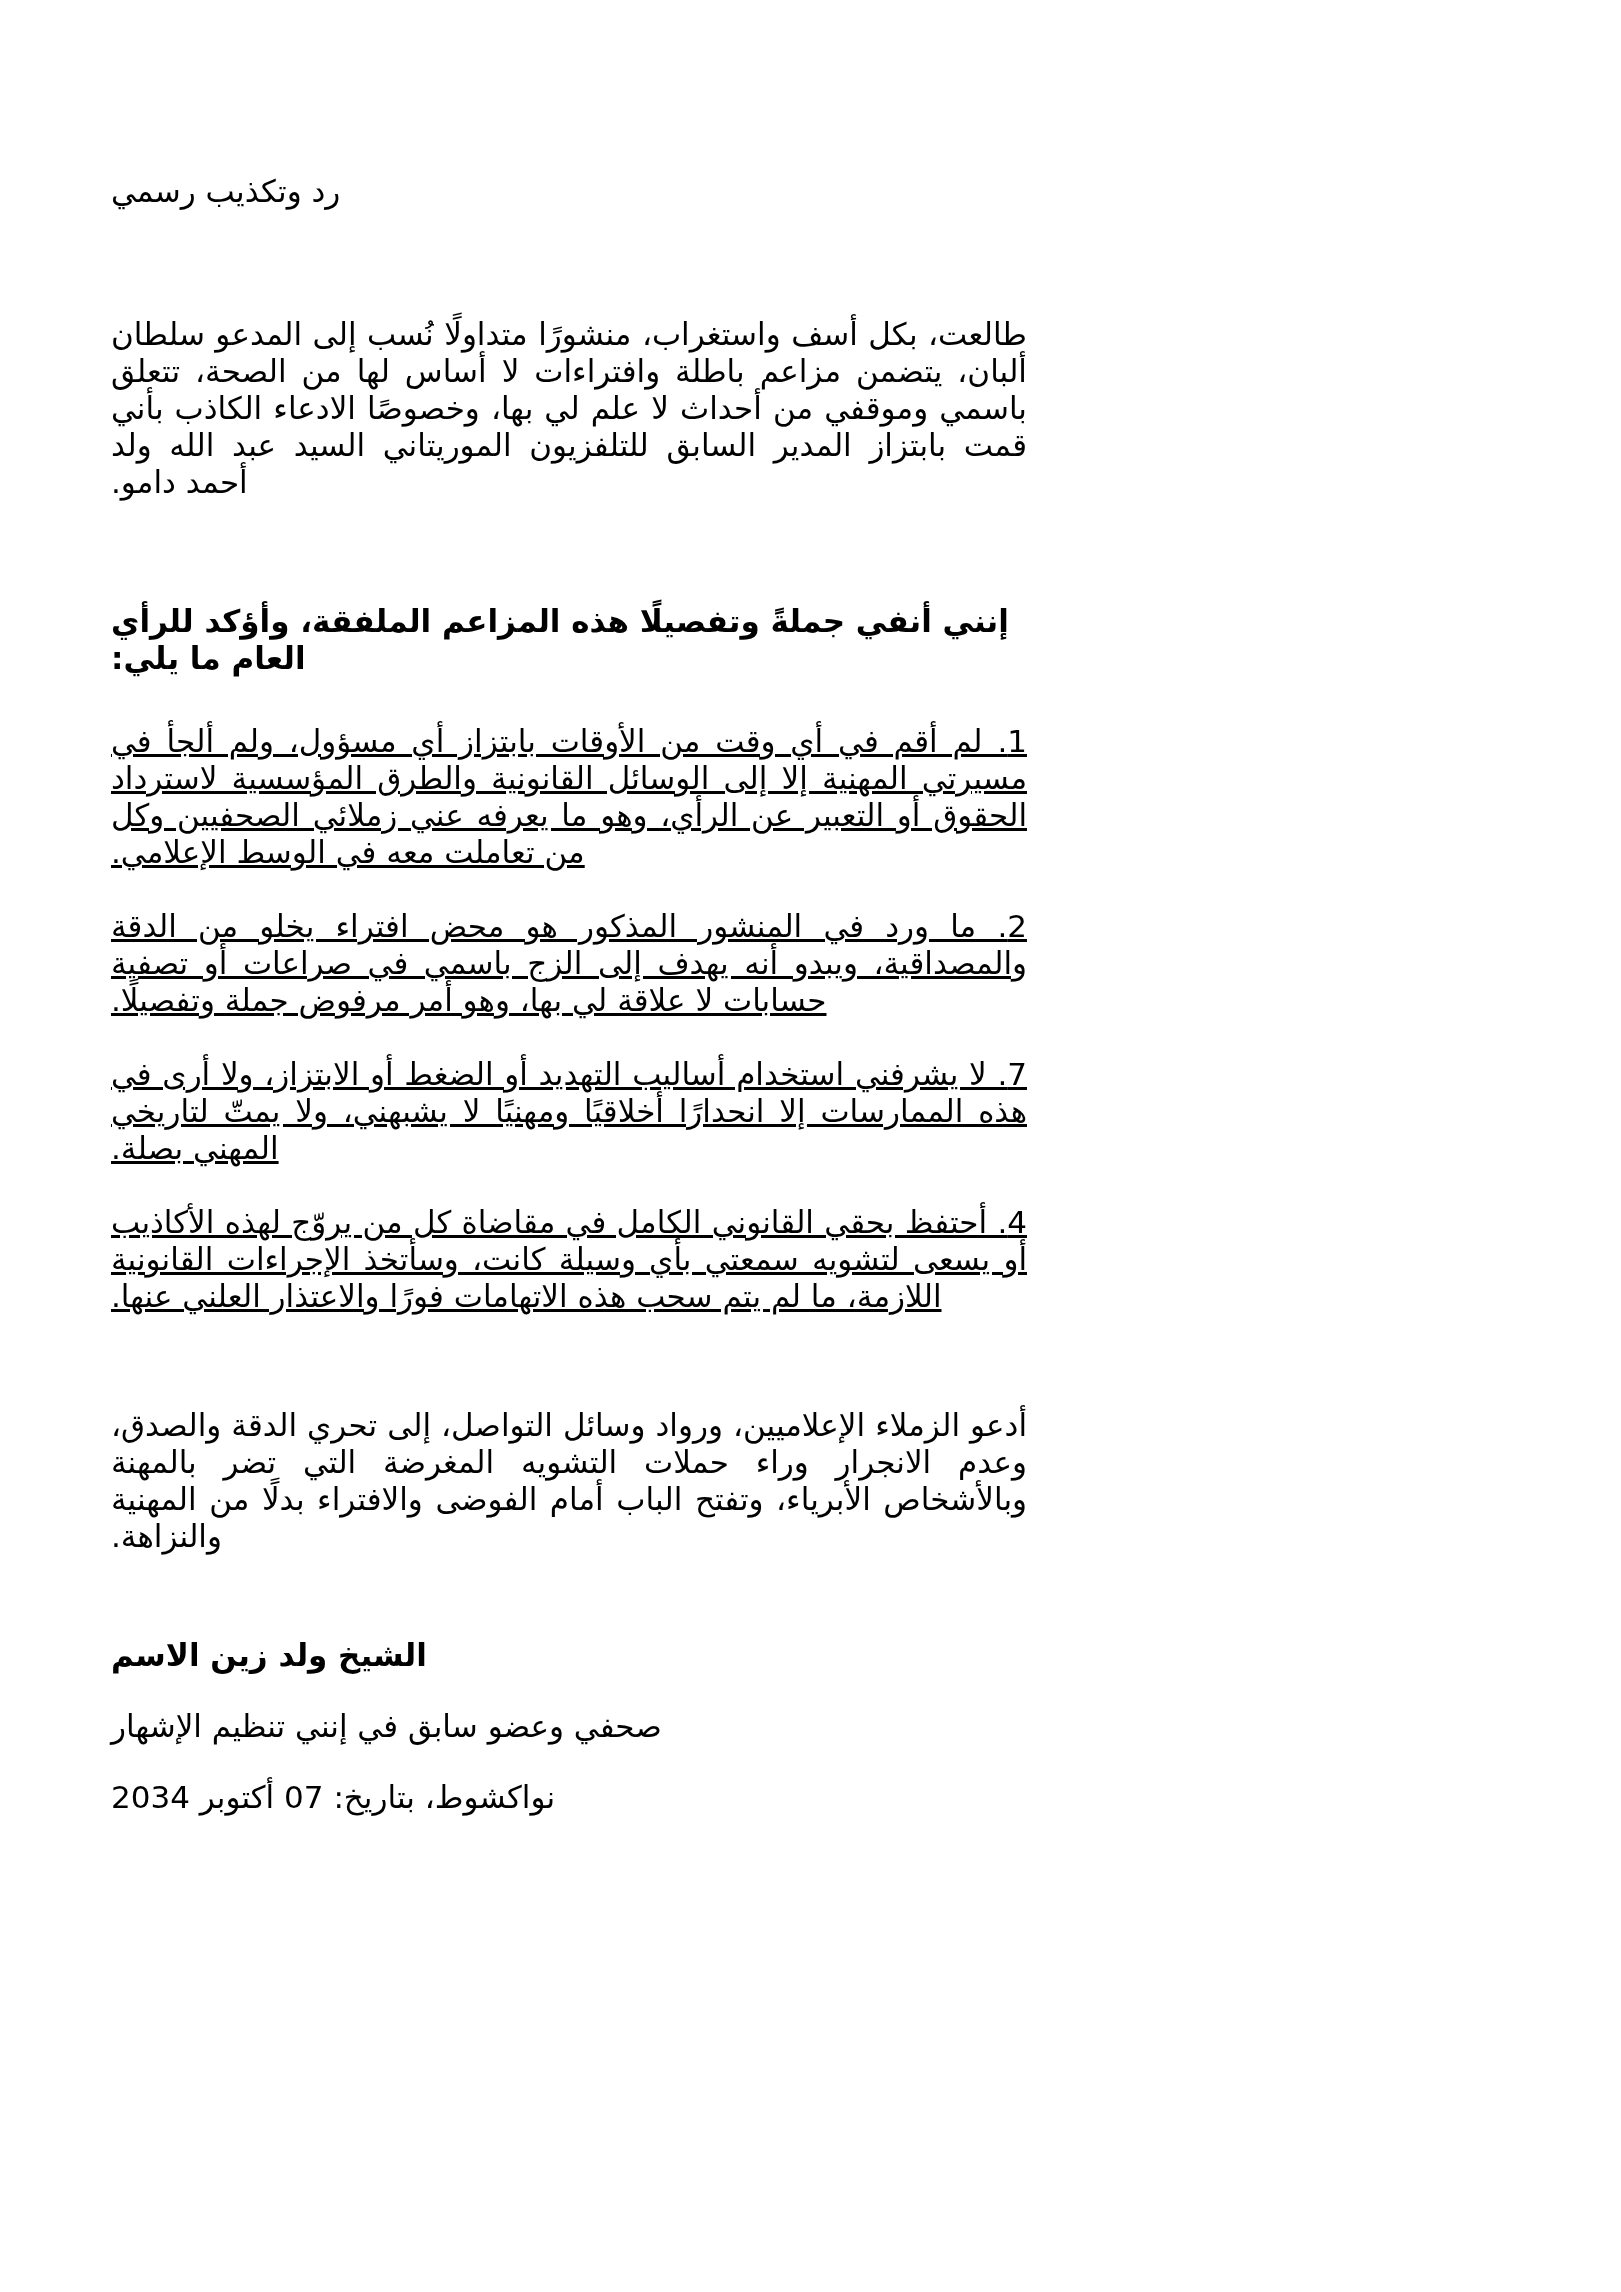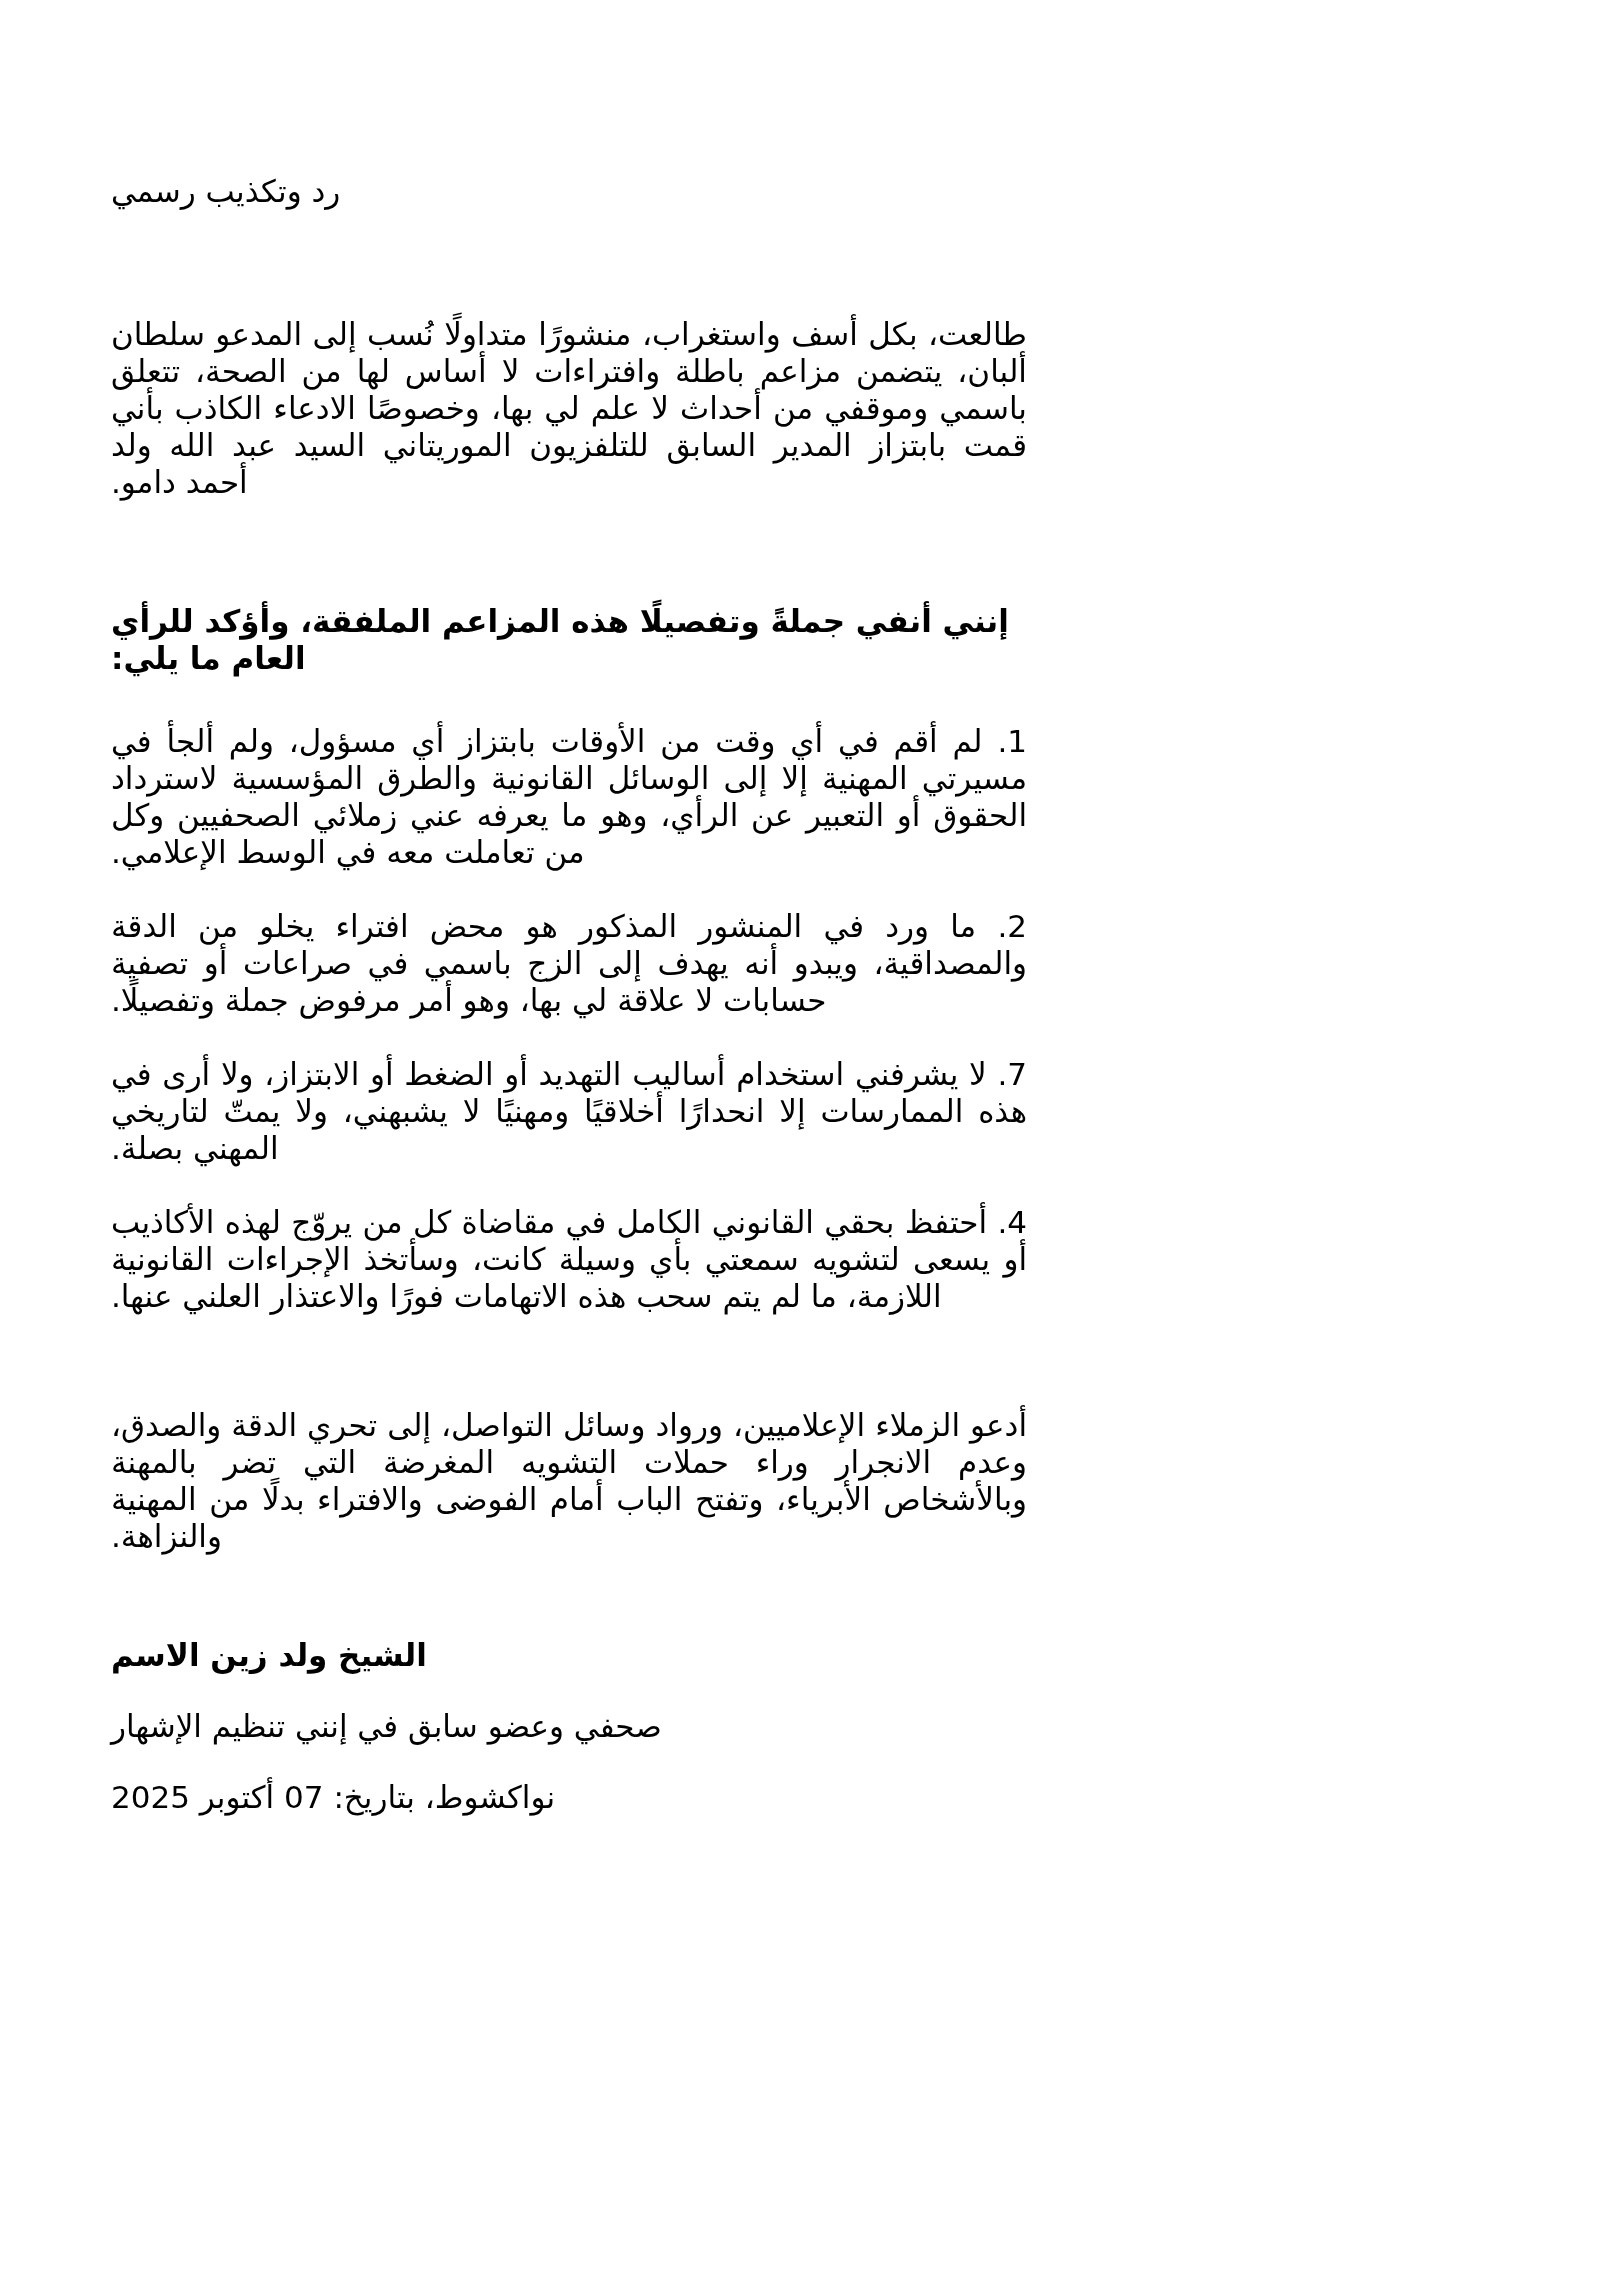--- a/index.html
+++ b/index.html
@@ -28,21 +28,21 @@
     font-size: 31px;
     line-height: 37px;
   }
   .content p {
     margin: 0;
     padding: 0;
   }
   .doc-title       { margin-bottom: 106px !important; }
   .para-opening    { margin-bottom: 102px !important; }
   .para-intro      { margin-bottom: 46px  !important; font-weight: bold; }
-  .list-item       { margin-bottom: 37px  !important; }
+  .list-item       { margin-bottom: 37px  !important; text-decoration: underline; }
   .list-item-last  { margin-bottom: 92px  !important; }
   .para-closing    { margin-bottom: 82px  !important; }
   .sig-name        { margin-bottom: 34px  !important; padding-left: 0; padding-right: 0; margin-right: 74px !important; font-weight: bold; }
   .sig-role        { margin-bottom: 34px  !important; }
   .sig-date        { margin-bottom: 0     !important; }
   
   .sig-name, .sig-role, .sig-date, .doc-title, .para-intro {
     text-align: left;
   }
   .sig-name { margin-right: 0 !important; padding-left: 74px; }
@@ -66,17 +66,17 @@
     <p class="list-item">7. لا يشرفني استخدام أساليب التهديد أو الضغط أو الابتزاز، ولا أرى في هذه الممارسات إلا انحدارًا أخلاقيًا ومهنيًا لا يشبهني، ولا يمتّ لتاريخي المهني بصلة.</p>
 
     <p class="list-item list-item-last">4. أحتفظ بحقي القانوني الكامل في مقاضاة كل من يروّج لهذه الأكاذيب أو يسعى لتشويه سمعتي بأي وسيلة كانت، وسأتخذ الإجراءات القانونية اللازمة، ما لم يتم سحب هذه الاتهامات فورًا والاعتذار العلني عنها.</p>
 
     <p class="para-closing">أدعو الزملاء الإعلاميين، ورواد وسائل التواصل، إلى تحري الدقة والصدق، وعدم الانجرار وراء حملات التشويه المغرضة التي تضر بالمهنة وبالأشخاص الأبرياء، وتفتح الباب أمام الفوضى والافتراء بدلًا من المهنية والنزاهة.</p>
 
     <p class="sig-name">الشيخ ولد زين الاسم</p>
 
     <p class="sig-role">صحفي وعضو سابق في إنني تنظيم الإشهار</p>
 
-    <p class="sig-date">نواكشوط، بتاريخ: 07 أكتوبر 2025</p>
+    <p class="sig-date">نواكشوط، بتاريخ: 07 أكتوبر 2034</p>
 
   </div>
 </div>
 
 
 </body></html>

